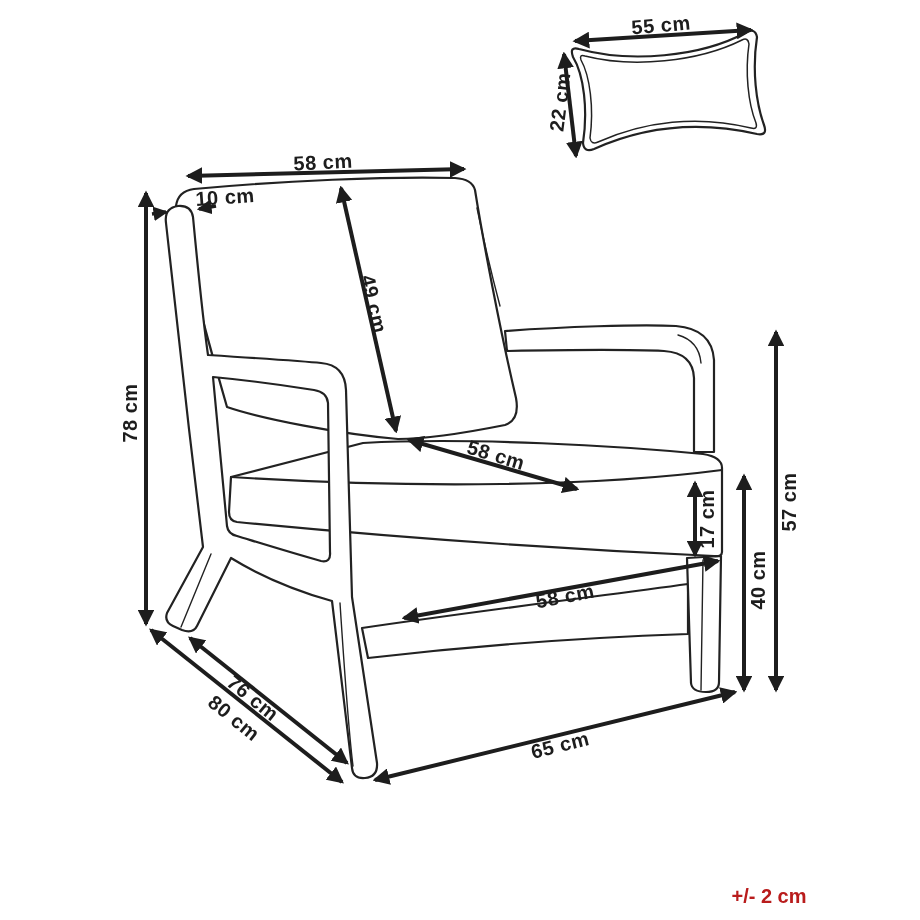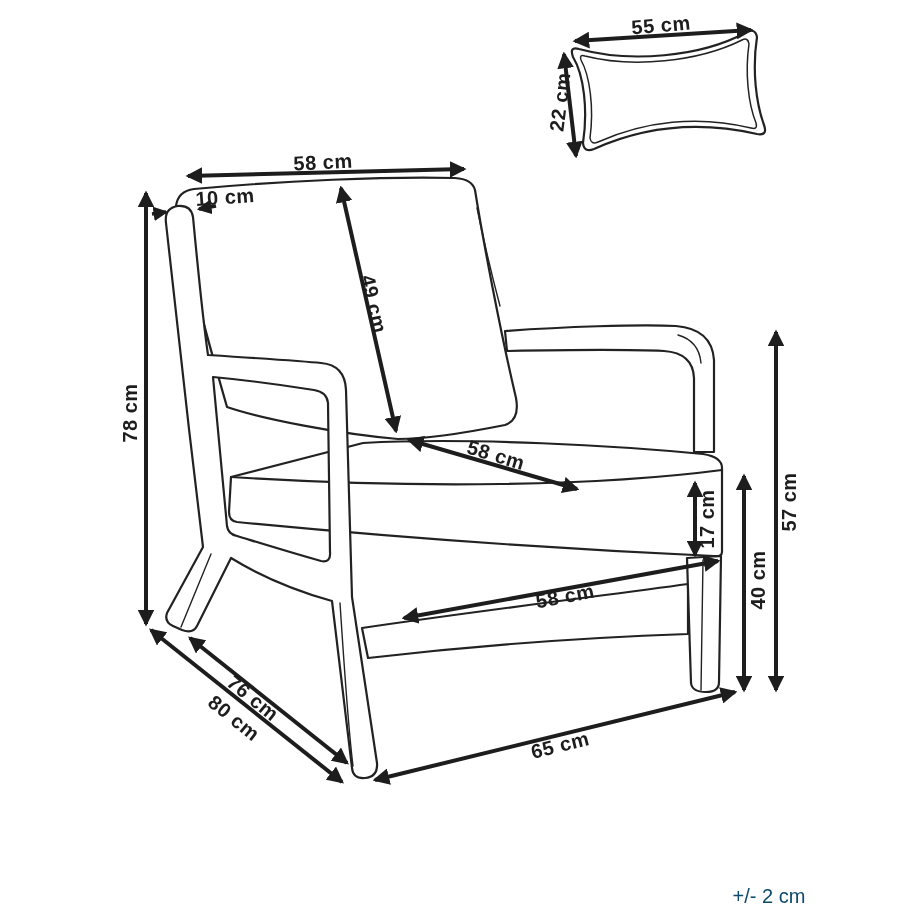--- a/index.html
+++ b/index.html
@@ -8,21 +8,21 @@
     font-family:"Liberation Sans","DejaVu Sans",sans-serif;
   }
   #drawing{position:absolute;left:0;top:0;}
   .dim-label{
     position:absolute;
     font-weight:bold;font-size:20px;line-height:1;color:#1d1d1d;
     white-space:nowrap;transform-origin:center center;
     letter-spacing:0.5px;
   }
   .tolerance{
-    position:absolute;font-weight:normal;font-size:20px;color:#0c4a6e;white-space:nowrap;
+    position:absolute;font-weight:bold;font-size:20px;color:#b91c1c;white-space:nowrap;
     transform:translate(-50%,-50%);
   }
 </style>
 </head>
 <body>
 
 <div id="stage">
 
   <svg id="drawing" width="920" height="920" viewBox="0 0 920 920">
     <defs>

